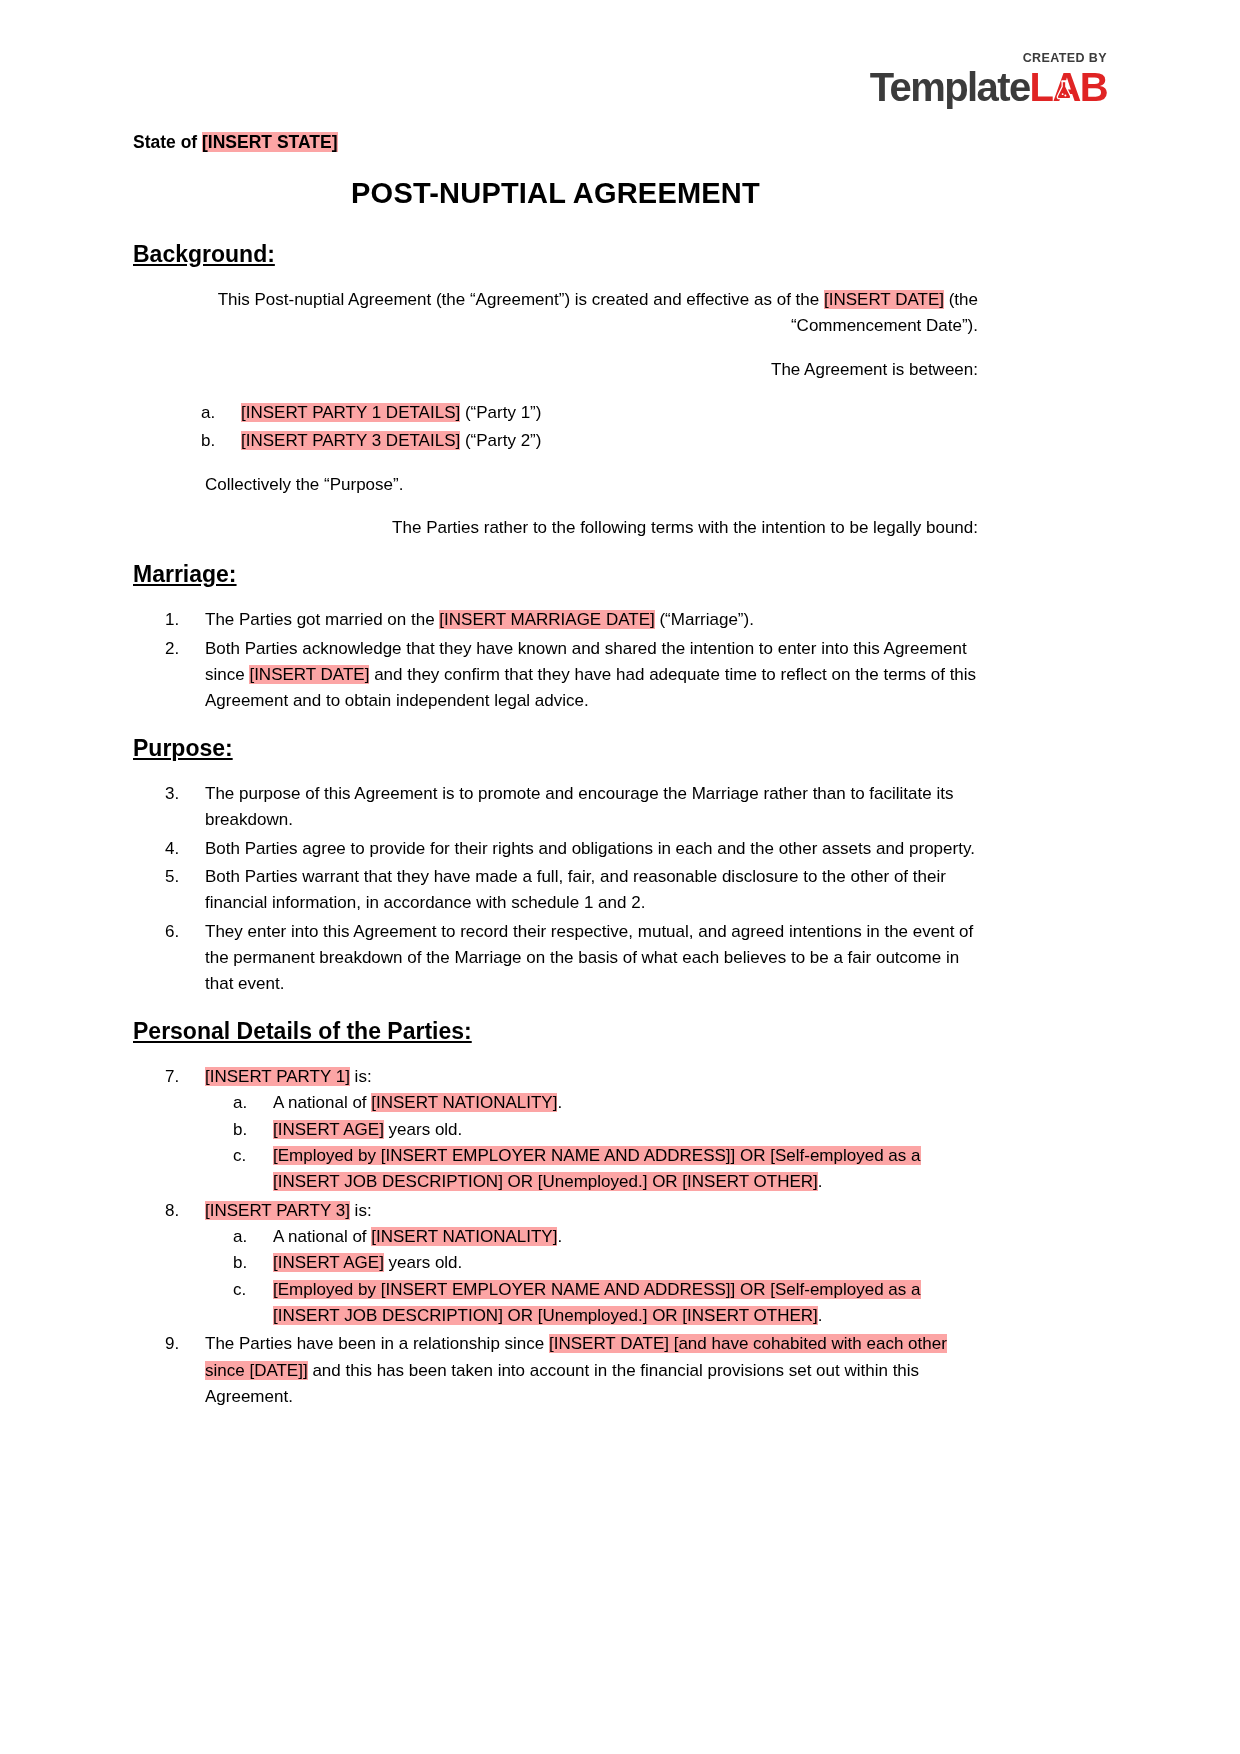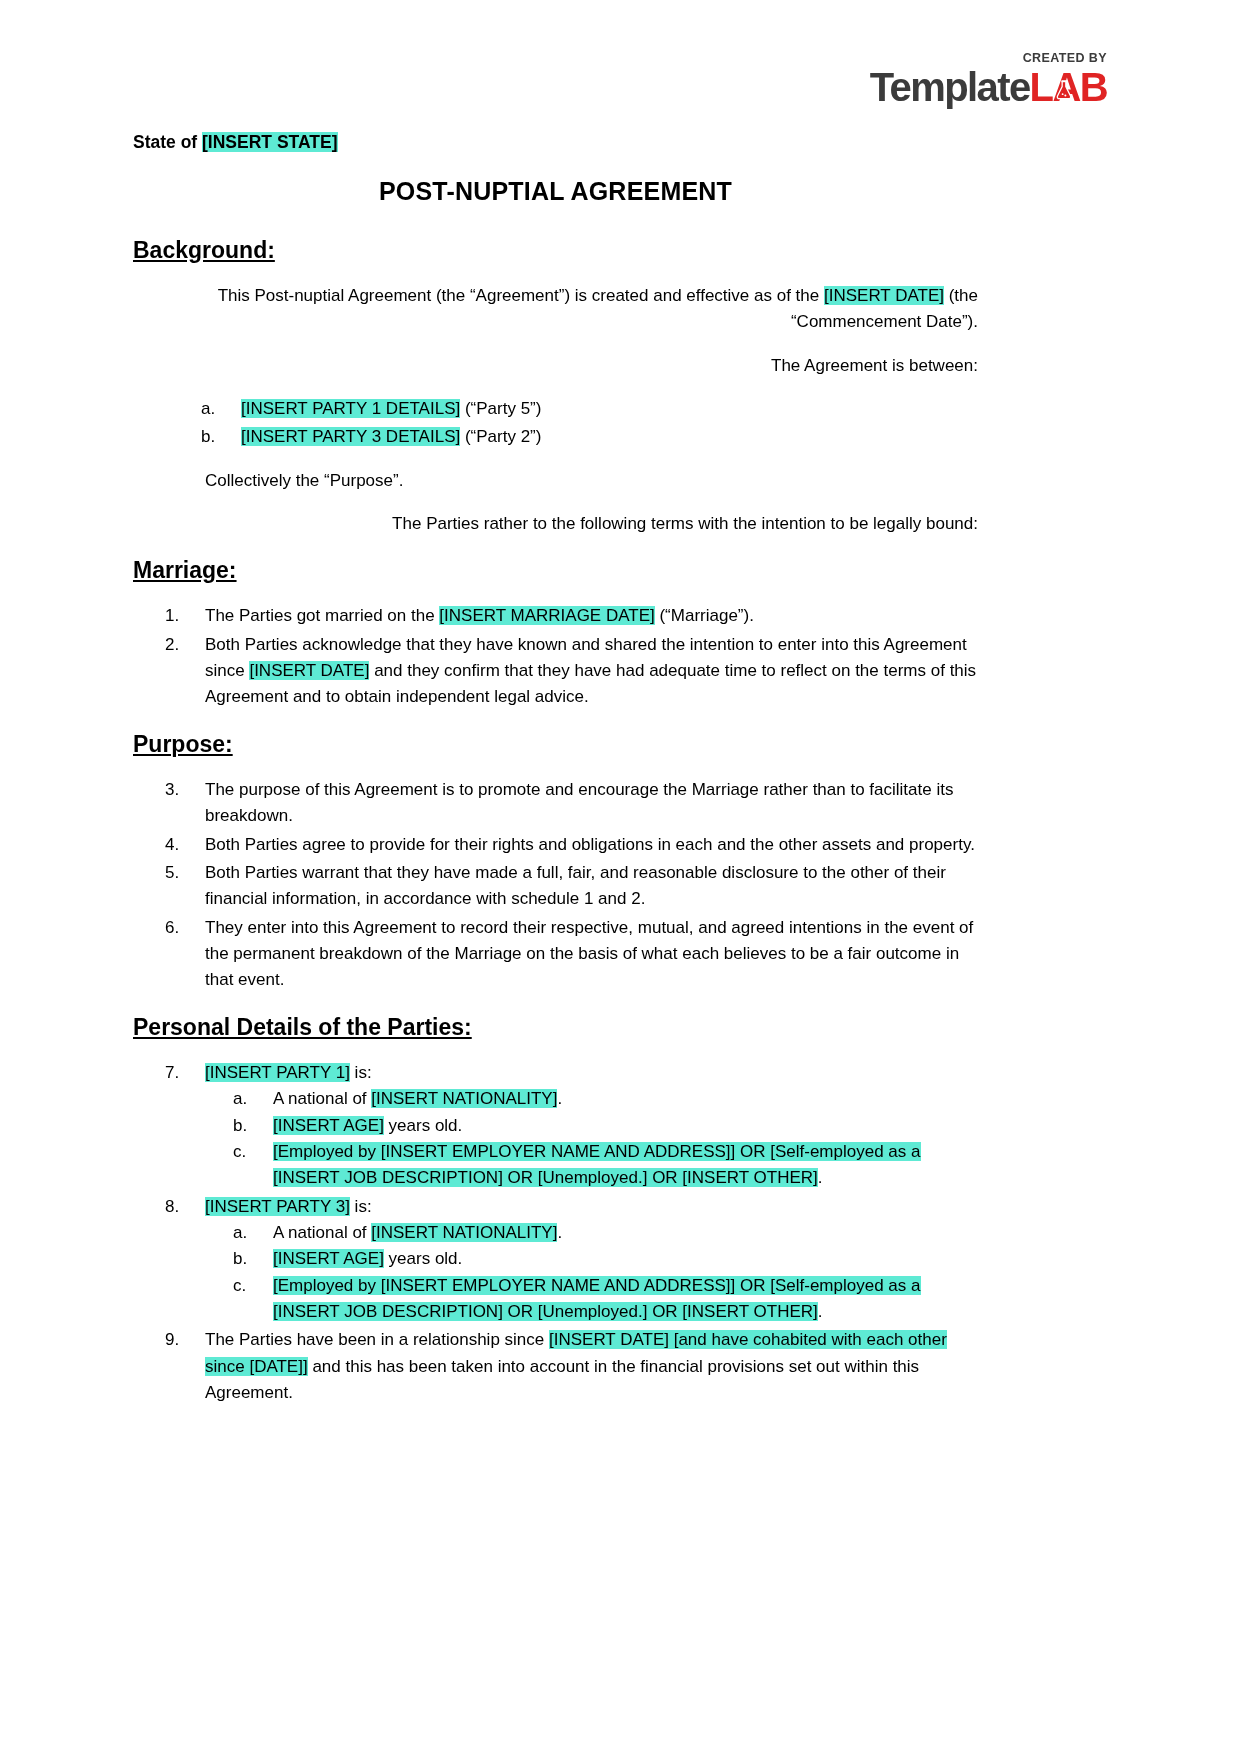--- a/index.html
+++ b/index.html
@@ -64,41 +64,41 @@
     top: 131px;
     width: 845px;
   }
   .state-line {
     font-size: 17.5px;
     font-weight: bold;
     line-height: 1.35;
     margin: 0 0 22px 0;
   }
   .doc-title {
-    font-size: 25px;
+    font-size: 29px;
     font-weight: bold;
     text-align: center;
     margin: 0 0 28px 0;
     letter-spacing: 0.2px;
   }
   .section-head {
     font-size: 23px;
     font-weight: bold;
     text-decoration: underline;
     margin: 0 0 17px 0;
     line-height: 1.4;
   }
   p.para {
     font-size: 17px;
     line-height: 1.55;
     margin: 0 0 17px 0;
     text-align: right;
   }
   .hl {
-    background: #5eead4;
+    background: #fca5a5;
   }
   
   ol.lvl1 {
     margin: 0 0 17px 0;
     padding: 0 0 0 72px;
     list-style: none;
     counter-reset: none;
   }
   ol.lvl1 > li {
     position: relative;
@@ -177,21 +177,21 @@
 
     <div class="doc-title">POST-NUPTIAL AGREEMENT</div>
 
     <div class="section-head">Background:</div>
 
     <p class="para"><span>This Post-nuptial Agreement (the “Agreement”) is created and effective as of the </span><span class="hl">[INSERT DATE]</span><span> (the “Commencement Date”).</span></p>
 
     <p class="para">The Agreement is between:</p>
 
     <ol class="alpha">
-      <li><span class="marker">a.</span><span class="hl">[INSERT PARTY 1 DETAILS]</span><span> (“Party 5”)</span></li>
+      <li><span class="marker">a.</span><span class="hl">[INSERT PARTY 1 DETAILS]</span><span> (“Party 1”)</span></li>
       <li><span class="marker">b.</span><span class="hl">[INSERT PARTY 3 DETAILS]</span><span> (“Party 2”)</span></li>
     </ol>
 
     <div class="collective">Collectively the “Purpose”.</div>
 
     <p class="para">The Parties rather to the following terms with the intention to be legally bound:</p>
 
     <div class="section-head">Marriage:</div>
 
     <ol class="lvl1">

